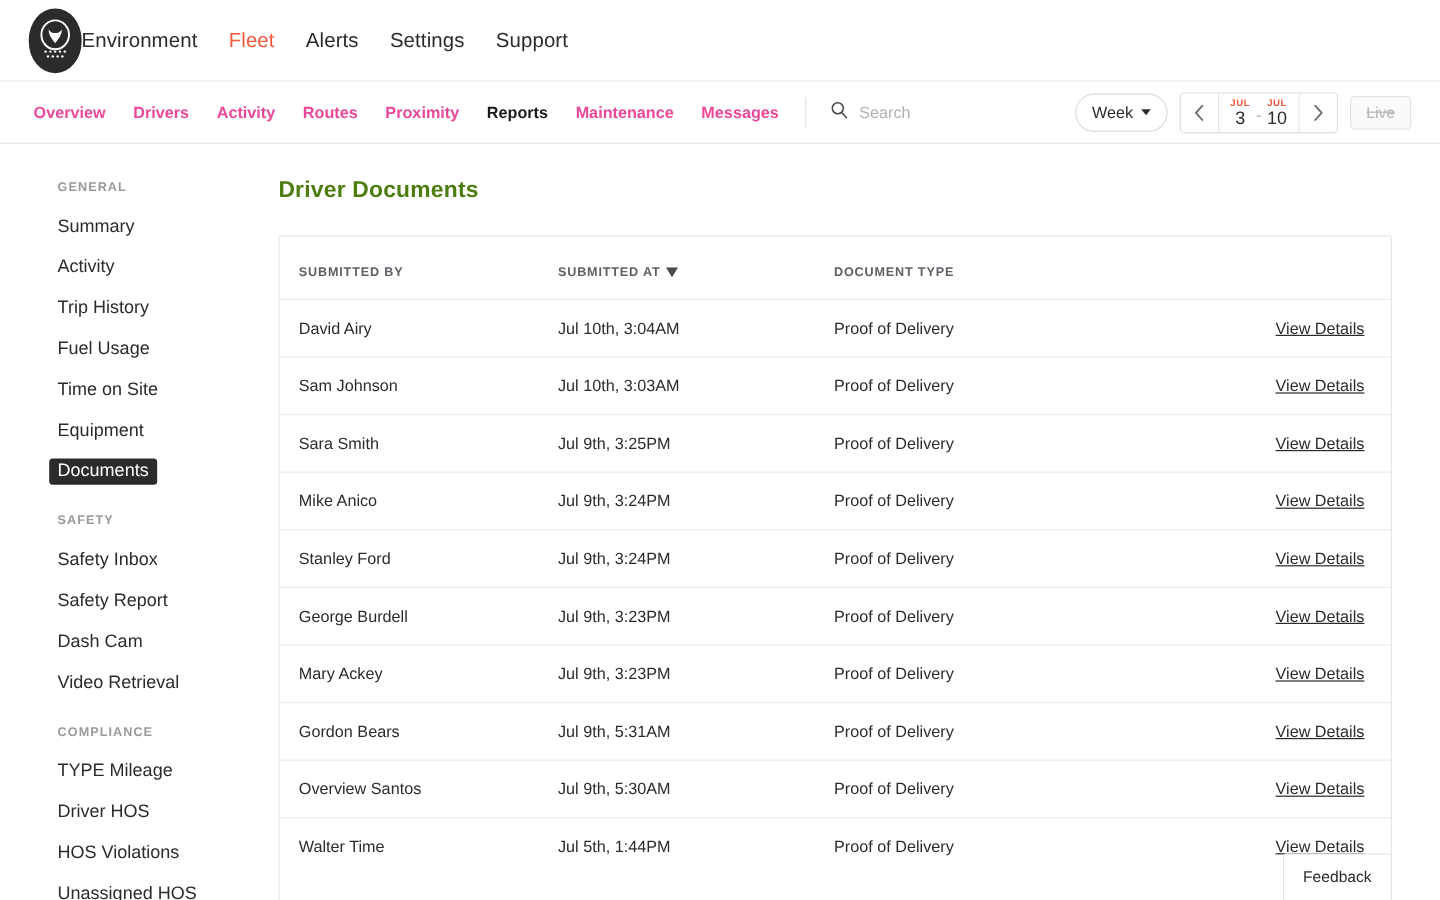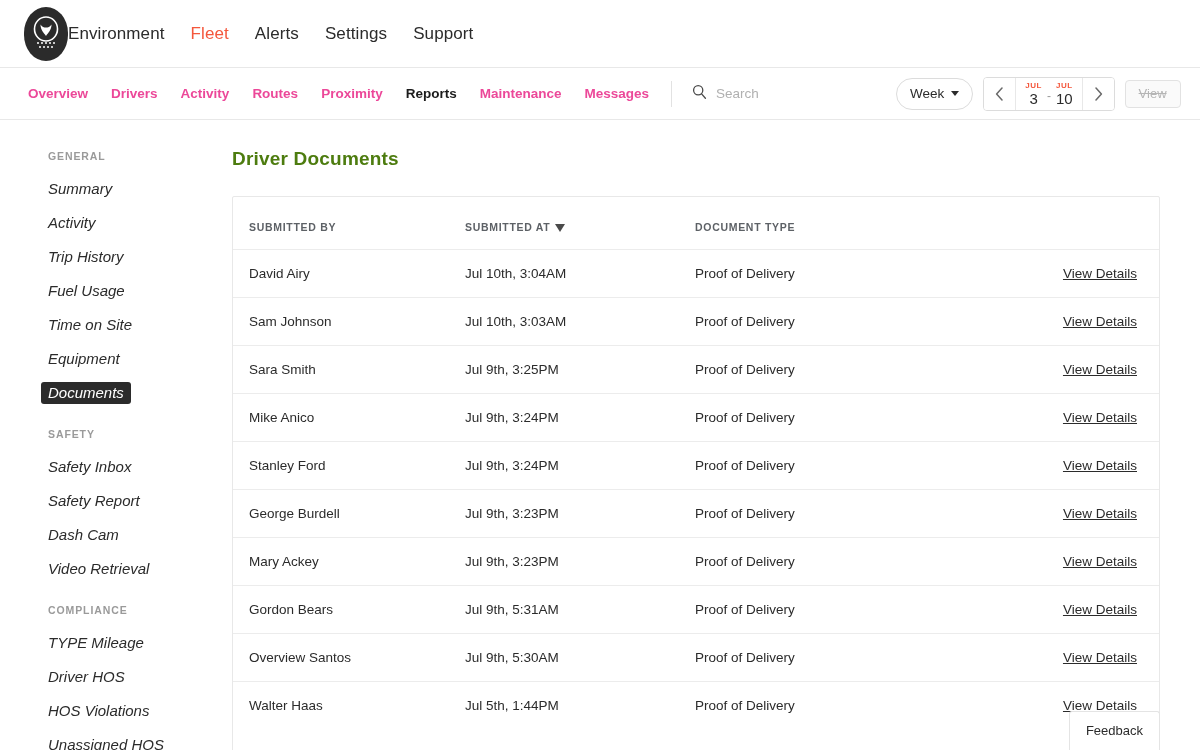--- a/index.html
+++ b/index.html
@@ -148,21 +148,20 @@
     font-size: 15px; color: #2b2b2b;
     text-decoration: none;
     padding: 6px 0 6px 48px;
     line-height: 18px;
   }
   .side-item-inner {
     display: inline-block;
     padding: 2px 7px;
     margin-left: -7px;
     border-radius: 3px;
-    font-style: italic;
   }
   .side-item.active .side-item-inner {
     background: #2b2b2b;
     color: #ffffff;
   }
 
   
   .main { flex: 1 1 auto; padding: 28px 40px 0 0; position: relative; }
   .page-title {
     font-size: 19px; font-weight: bold;
@@ -304,21 +303,21 @@
           <span class="dr-day">10</span>
         </div>
       </div>
       <div class="dr-arrow right">
         <svg width="9" height="14" viewBox="0 0 9 14" aria-hidden="true">
           <polyline points="2,1 7.4,7 2,13" fill="none" stroke="#6a6a6a" stroke-width="1.5" stroke-linecap="round" stroke-linejoin="round"></polyline>
         </svg>
       </div>
     </div>
 
-    <button class="btn-live">View</button>
+    <button class="btn-live">Live</button>
   </div>
 </div>
 
 <div class="page">
 
   <aside class="sidebar">
 
     <div class="side-group">
       <div class="side-group-title">GENERAL</div>
       <a href="#" class="side-item"><span class="side-item-inner">Summary</span></a>
@@ -412,21 +411,21 @@
               <td class="col-type">Proof of Delivery</td>
               <td class="col-act"><span class="view-link">View Details</span></td>
             </tr>
             <tr>
               <td class="col-by">Overview Santos</td>
               <td class="col-at">Jul 9th, 5:30AM</td>
               <td class="col-type">Proof of Delivery</td>
               <td class="col-act"><span class="view-link">View Details</span></td>
             </tr>
             <tr>
-              <td class="col-by">Walter Haas</td>
+              <td class="col-by">Walter Time</td>
               <td class="col-at">Jul 5th, 1:44PM</td>
               <td class="col-type">Proof of Delivery</td>
               <td class="col-act"><span class="view-link">View Details</span></td>
             </tr>
           </tbody>
       </table>
 
       <div class="pagination">
         
         

